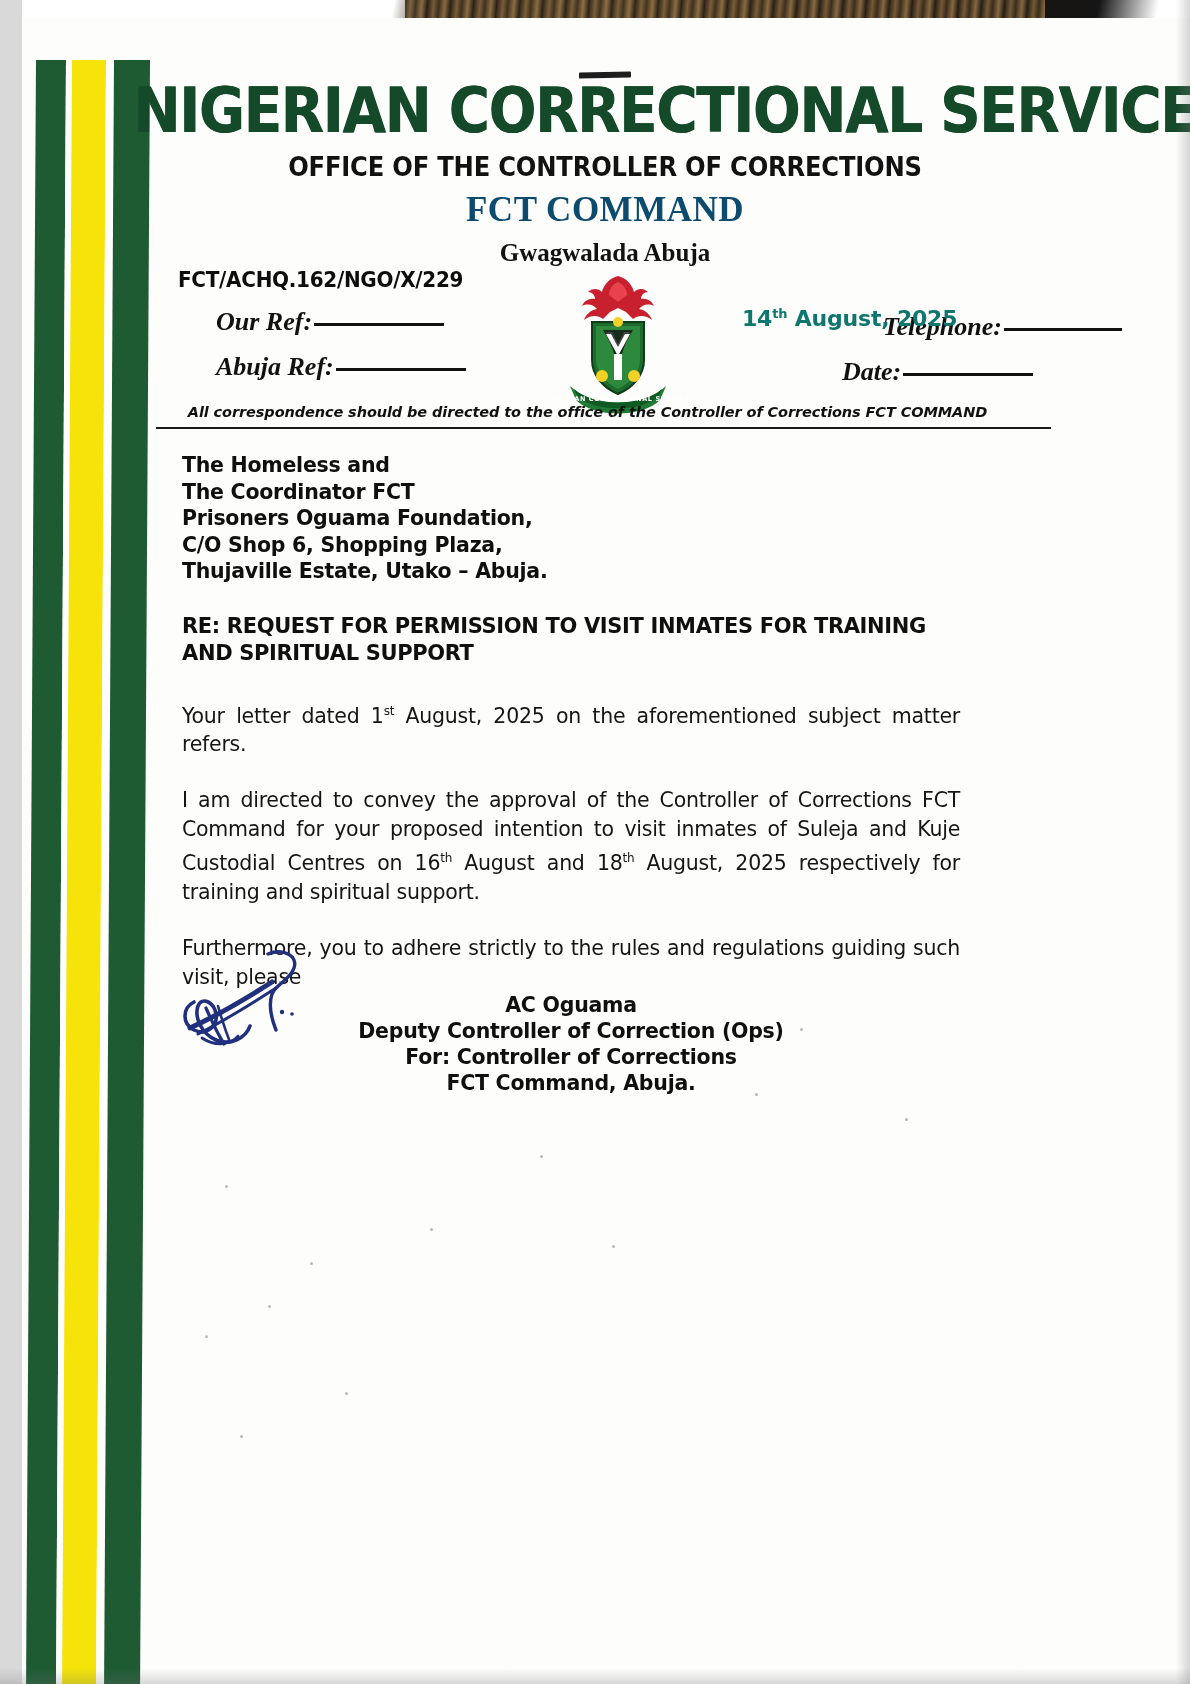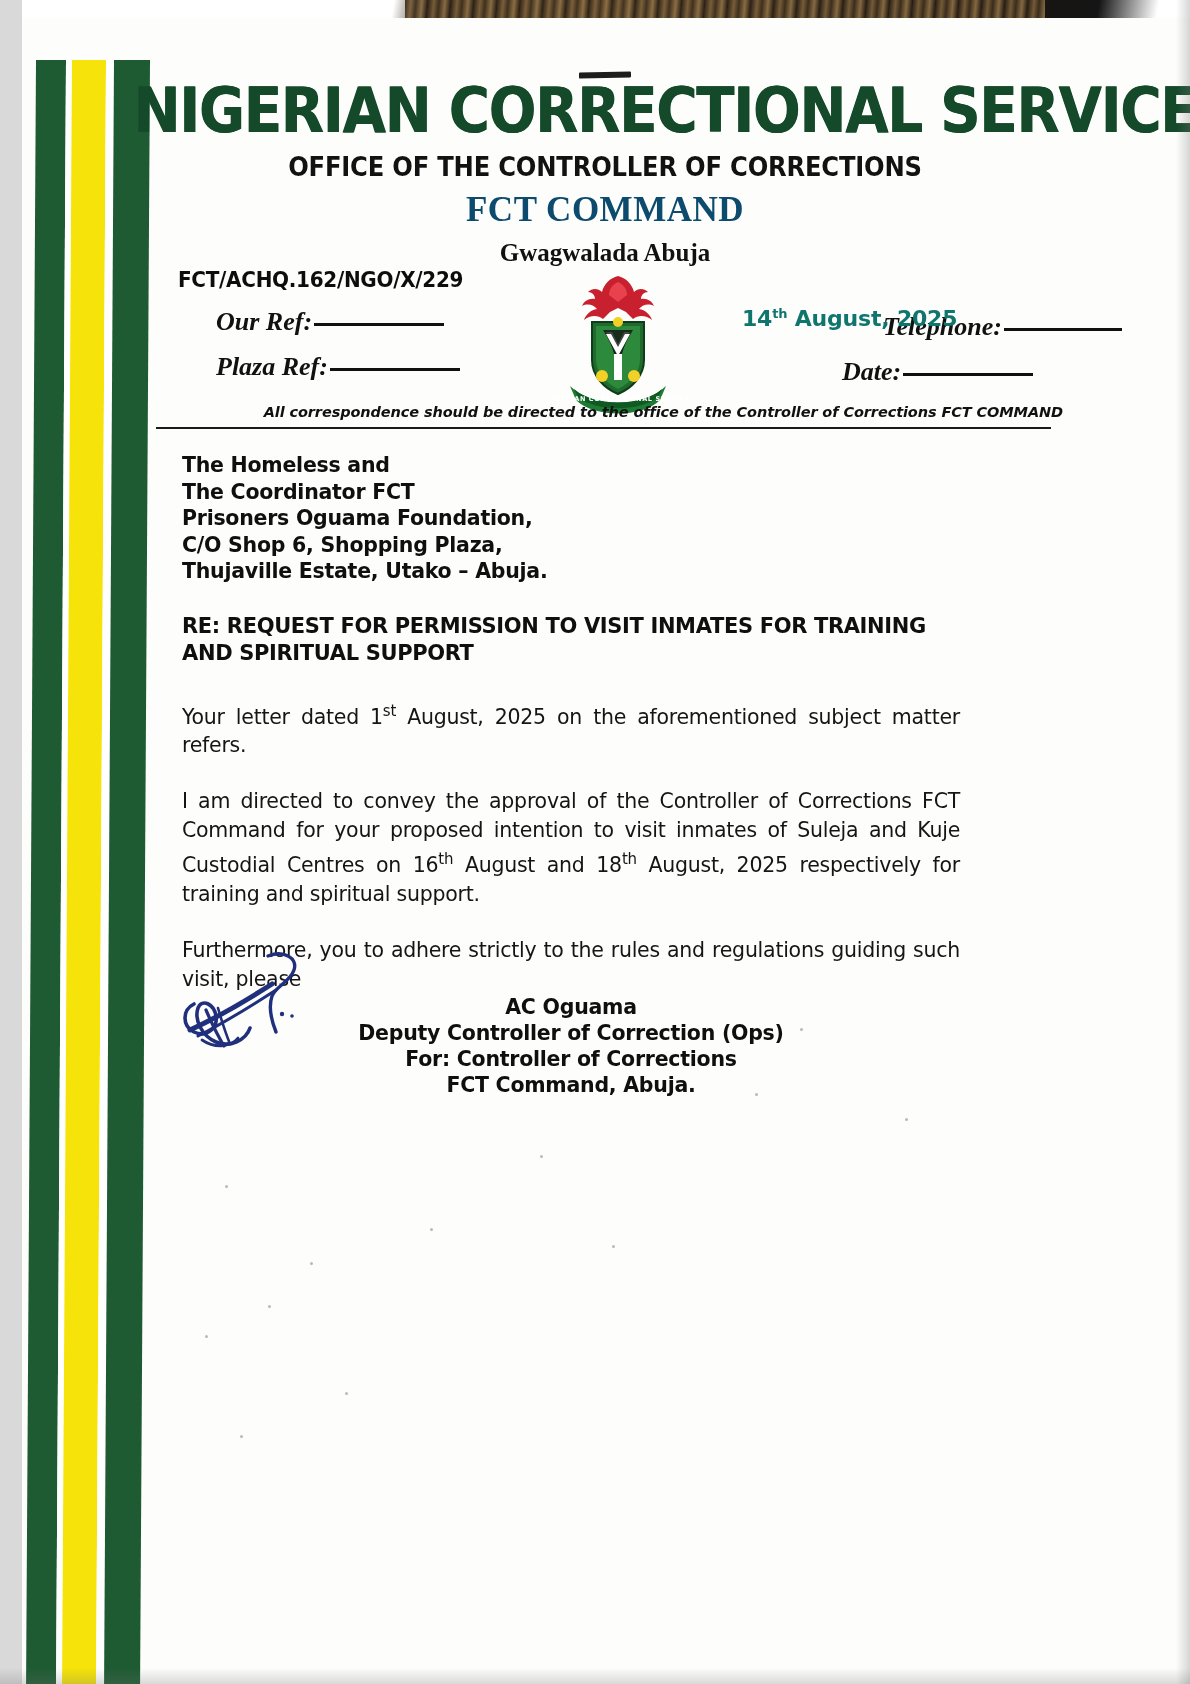--- a/index.html
+++ b/index.html
@@ -171,23 +171,23 @@
 
   
   .sep-line {
     position: absolute;
     left: 156px; top: 427px;
     width: 895px; height: 0;
     border-top: 2.5px solid #1a1a1a;
   }
   .corr-note {
     position: absolute;
-    left: 168px; top: 404px;
+    left: 140px; top: 404px;
     width: 895px;
-    text-align: right;
+    text-align: center;
     font-family: "DejaVu Sans", sans-serif;
     font-style: italic;
     font-weight: bold;
     font-size: 14.5px;
     color: #111;
     letter-spacing: -0.1px;
     white-space: nowrap;
   }
 
   
@@ -216,21 +216,21 @@
   }
   .para {
     font-family: "DejaVu Sans", sans-serif;
     font-size: 20.5px;
     line-height: 29px;
     color: #151515;
     text-align: justify;
     margin-bottom: 27px;
     letter-spacing: -0.25px;
   }
-  .para sup { font-size: 15px; }
+  .para sup { font-size: 12px; }
   .para.last { margin-bottom: 0; }
 
   
   .sig-area {
     position: relative;
     height: 68px;
   }
   .signature {
     position: absolute;
     left: -10px; top: -42px;
@@ -308,21 +308,21 @@
       <text x="70" y="133" font-family="DejaVu Sans, sans-serif" font-size="6.5" font-weight="bold" fill="#ffffff" text-anchor="middle" letter-spacing="0.6">NIGERIAN CORRECTIONAL SERVICE</text>
     </svg>
   </div>
 
   <div class="file-no">FCT/ACHQ.162/NGO/X/229</div>
 
   <div class="ref-row ref-our">
     <span>Our Ref:</span><span class="ref-rule"></span>
   </div>
   <div class="ref-row ref-your">
-    <span>Plaza Ref:</span><span class="ref-rule"></span>
+    <span>Abuja Ref:</span><span class="ref-rule"></span>
   </div>
   <div class="ref-row tel-row">
     <span>Telephone:</span><span class="ref-rule tel-rule"></span>
   </div>
   <div class="ref-row date-row">
     <span>Date:</span><span class="ref-rule"></span>
   </div>
 
   <div class="stamp-date">
     <span>14</span><sup>th</sup><span> August, 2025</span>

